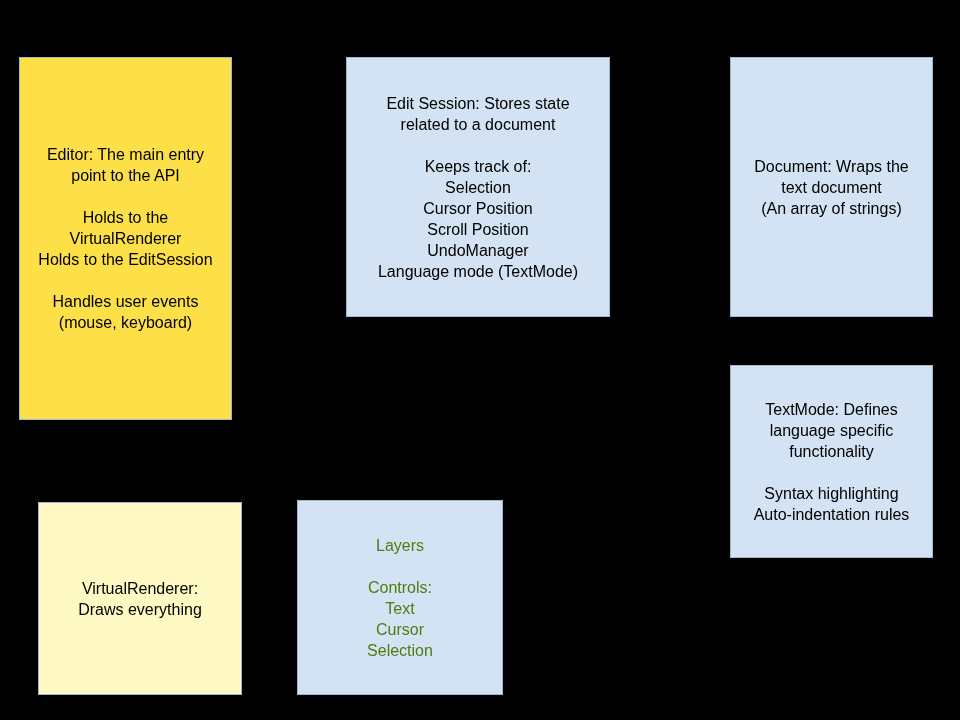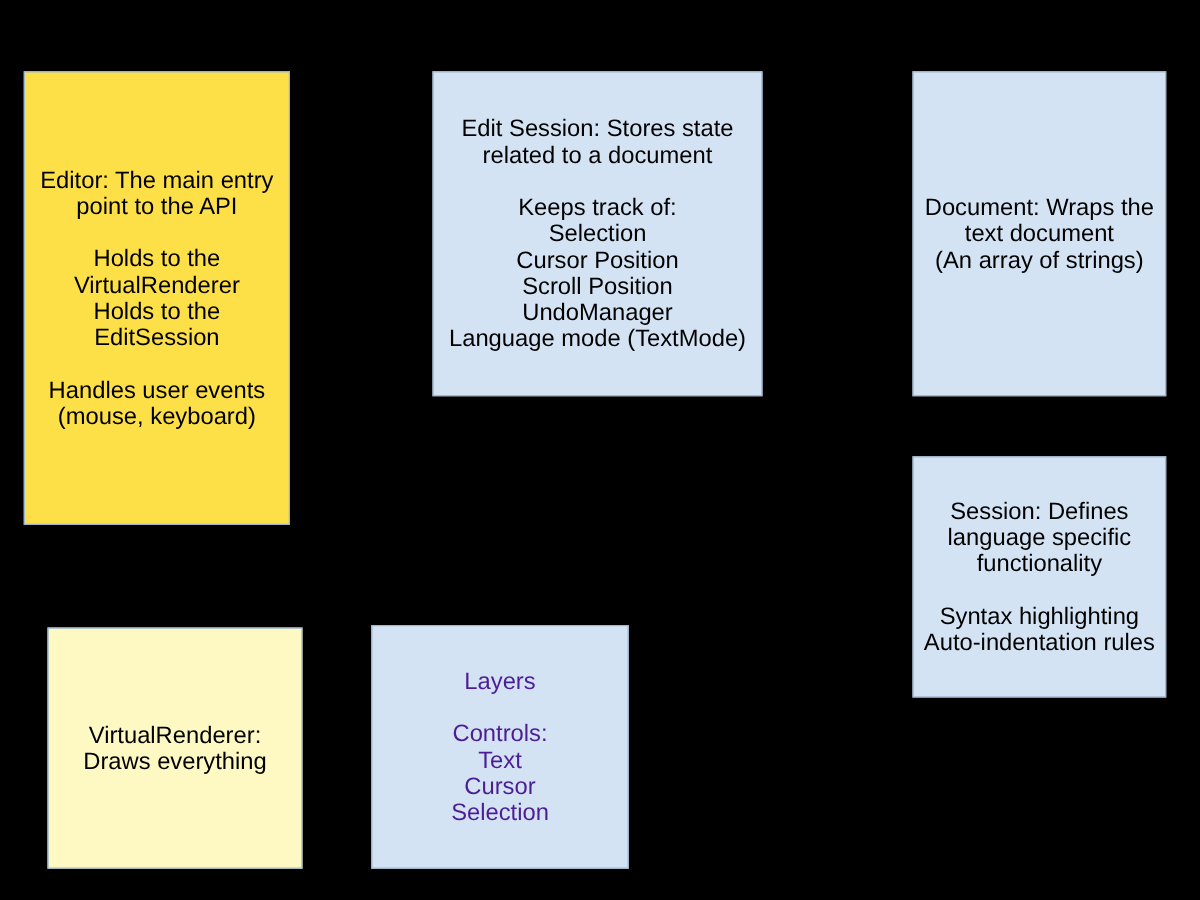--- a/index.html
+++ b/index.html
@@ -18,21 +18,21 @@
   .node {
     position: absolute;
     background: #d3e3f3;
     border: 1px solid #9fb8d0;
     box-sizing: border-box;
     display: flex;
     align-items: center;
     justify-content: center;
     text-align: center;
     color: #000000;
-    font-size: 19px;
+    font-size: 16px;
     line-height: 21px;
     white-space: pre-line;
     padding: 4px 6px;
   }
   .node .node-text {
     display: block;
     width: 100%;
     white-space: pre-line;
   }
 </style>
@@ -65,34 +65,34 @@
 Language mode (TextMode)</span>
   </div>
 
   <div class="node" style="left: 730px; top: 57px; width: 203px; height: 260px; background: rgb(211, 227, 243); color: rgb(0, 0, 0); text-align: center;">
     <span class="node-text">Document: Wraps the
 text document
 (An array of strings)</span>
   </div>
 
   <div class="node" style="left: 730px; top: 365px; width: 203px; height: 193px; background: rgb(211, 227, 243); color: rgb(0, 0, 0);">
-    <span class="node-text">Session: Defines
+    <span class="node-text">TextMode: Defines
 language specific
 functionality
 
 Syntax highlighting
 Auto-indentation rules</span>
   </div>
 
   <div class="node" style="left: 38px; top: 502px; width: 204px; height: 193px; background: #fef9c3; color: rgb(0, 0, 0);">
     <span class="node-text">VirtualRenderer:
 Draws everything</span>
   </div>
 
-  <div class="node" style="left: 297px; top: 500px; width: 206px; height: 195px; background: rgb(211, 227, 243); color: #4c1d95;">
+  <div class="node" style="left: 297px; top: 500px; width: 206px; height: 195px; background: rgb(211, 227, 243); color: #4d7c0f;">
     <span class="node-text">Layers
 
 Controls:
 Text
 Cursor
 Selection</span>
   </div>
 
 </div>
 

